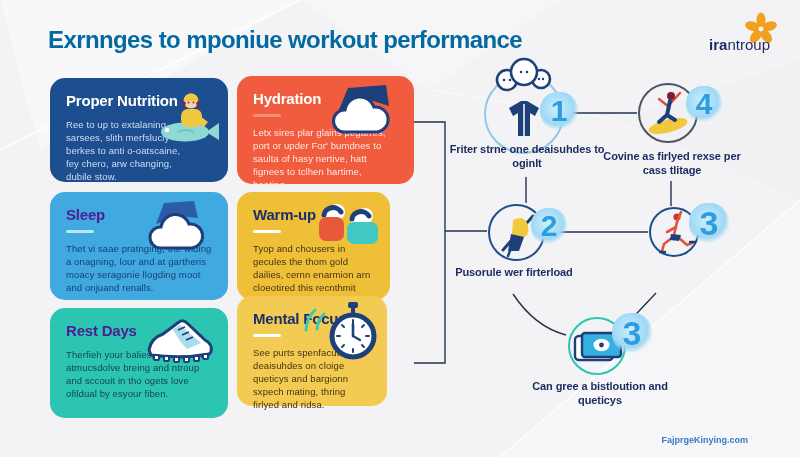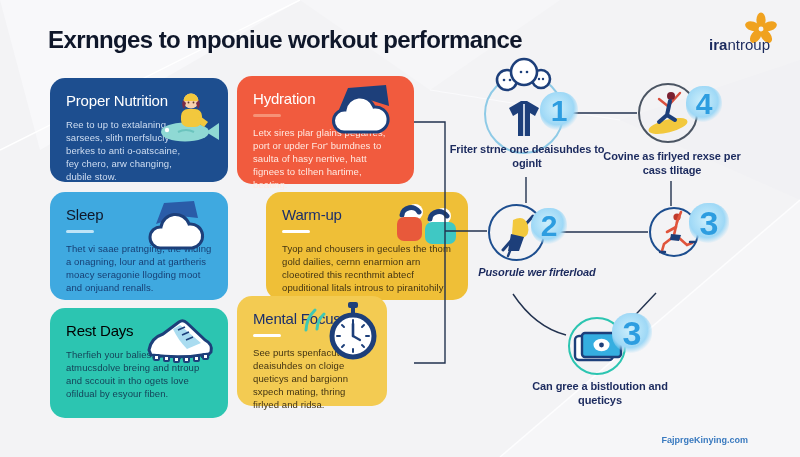--- a/index.html
+++ b/index.html
@@ -2,42 +2,42 @@
 <html><head>
 <meta charset="utf-8">
 <style>
   * { margin:0; padding:0; box-sizing:border-box; }
   html,body { width:800px; height:457px; }
   body { font-family:"Liberation Sans", sans-serif; overflow:hidden; }
   .canvas { position:relative; width:800px; height:457px; background:#f3f3f5; overflow:hidden; }
   .bg-facets { position:absolute; inset:0; pointer-events:none; }
 
   .title { position:absolute; left:48px; top:26px; font-size:24px; font-weight:800;
-           color:#0f172a; letter-spacing:-0.6px; }
+           color:#0369a1; letter-spacing:-0.6px; }
 
   .logo { position:absolute; right:30px; top:36px; color:#1b2a5e; font-size:15px; }
   .logo .bold { font-weight:800; }
   .logo-flower { position:absolute; right:22px; top:12px; width:34px; height:34px; }
 
   .card { position:absolute; border-radius:15px; padding:14px 16px; }
-  .card h2 { font-size:15px; font-weight:400; letter-spacing:-0.2px; }
+  .card h2 { font-size:15px; font-weight:700; letter-spacing:-0.2px; }
   .card .rule { width:28px; height:3px; border-radius:2px; margin-top:7px; }
   .card p { margin-top:9px; font-size:9.5px; line-height:1.38; letter-spacing:0.1px; }
   .card .cicon { position:absolute; }
 
   .c-nutrition { left:50px;  top:78px;  width:178px; height:104px; background:#1d4e8f; }
   .c-nutrition h2 { color:#ffffff; } .c-nutrition p { color:#cfdef2; width:115px; }
   .c-hydration { left:237px; top:76px;  width:177px; height:108px; background:#f15b3e; }
   .c-hydration h2 { color:#ffffff; } .c-hydration p { color:#ffe9e1; }
   .c-sleep     { left:50px;  top:192px; width:178px; height:108px; background:#3fa9e0; }
-  .c-sleep h2 { color:#0f172a; } .c-sleep p { color:#173f74; }
-  .c-warmup    { left:237px; top:192px; width:202px; height:108px; background:#efbf37;margin-left:29px; }
+  .c-sleep h2 { color:#4c1d95; } .c-sleep p { color:#173f74; }
+  .c-warmup    { left:237px; top:192px; width:153px; height:108px; background:#efbf37; }
   .c-warmup h2 { color:#1b2f6b; } .c-warmup p { color:#423312; }
   .c-restdays  { left:50px;  top:308px; width:178px; height:110px; background:#2cc5b1; }
-  .c-restdays h2 { color:#000000; } .c-restdays p { color:#143f56; }
+  .c-restdays h2 { color:#4c1d95; } .c-restdays p { color:#143f56; }
   .c-mental    { left:237px; top:296px; width:150px; height:110px; background:#f3cb52; }
   .c-mental h2 { color:#1b2f6b; } .c-mental p { color:#423312; }
 
   .flow-lines { position:absolute; inset:0; pointer-events:none; }
   .flow-node { position:absolute; }
   .flow-node .ring { position:absolute; inset:0; border-radius:50%; border:2px solid; background:transparent; }
   .flow-node svg { position:absolute; }
   .flow-num { position:absolute; display:flex; align-items:center; justify-content:center;
               font-weight:800; color:#2d9de0;
               background:radial-gradient(circle at 45% 42%, #cdeffc 0%, #9ed8f6 55%, rgba(158,216,246,0) 74%);
@@ -230,21 +230,21 @@
   <div class="flow-node" style="left:488px; top:204px; width:57px; height:57px;">
     <div class="ring" style="border-color:#1d4e8f;"></div>
     <svg style="left:5px; top:4px;" width="48" height="50" viewBox="0 0 48 50">
       <line x1="10" y1="42" x2="40" y2="8" stroke="#1d3f7a" stroke-width="3" stroke-linecap="round"></line>
       <path d="M20,12 q12,-6 15,6 q2,9 -5,12 l-11,-3 z" fill="#f2c83d"></path>
       <path d="M18,26 l13,3 l-5,14 h-11 z" fill="#1d3f7a"></path>
       <line x1="17" y1="43" x2="15" y2="48" stroke="#1d3f7a" stroke-width="2.4" stroke-linecap="round"></line>
     </svg>
   </div>
   <div class="flow-num" style="left:531px; top:208px; width:36px; height:36px; font-size:30px;">2</div>
-  <div class="flow-label" style="left:472px; top:266px; width:130px;font-style:italic;">Pusorule wer firterload</div>
+  <div class="flow-label" style="left:449px; top:266px; width:130px;">Pusorule wer firterload</div>
 
   <div class="flow-node" style="left:649px; top:207px; width:50px; height:50px;">
     <div class="ring" style="border-color:#1d4e8f;"></div>
     <svg style="left:3px; top:2px;" width="46" height="48" viewBox="0 0 46 48">
       <circle cx="25" cy="8" r="3.6" fill="#c0392b"></circle>
       <g stroke="#e0543c" stroke-width="2.6" fill="none" stroke-linecap="round">
         <path d="M25,13 L29,3"></path>
         <path d="M24,18 L15,23"></path>
         <path d="M25,13 L22,26"></path>
         <path d="M21,28 L12,35 L10,42"></path>

